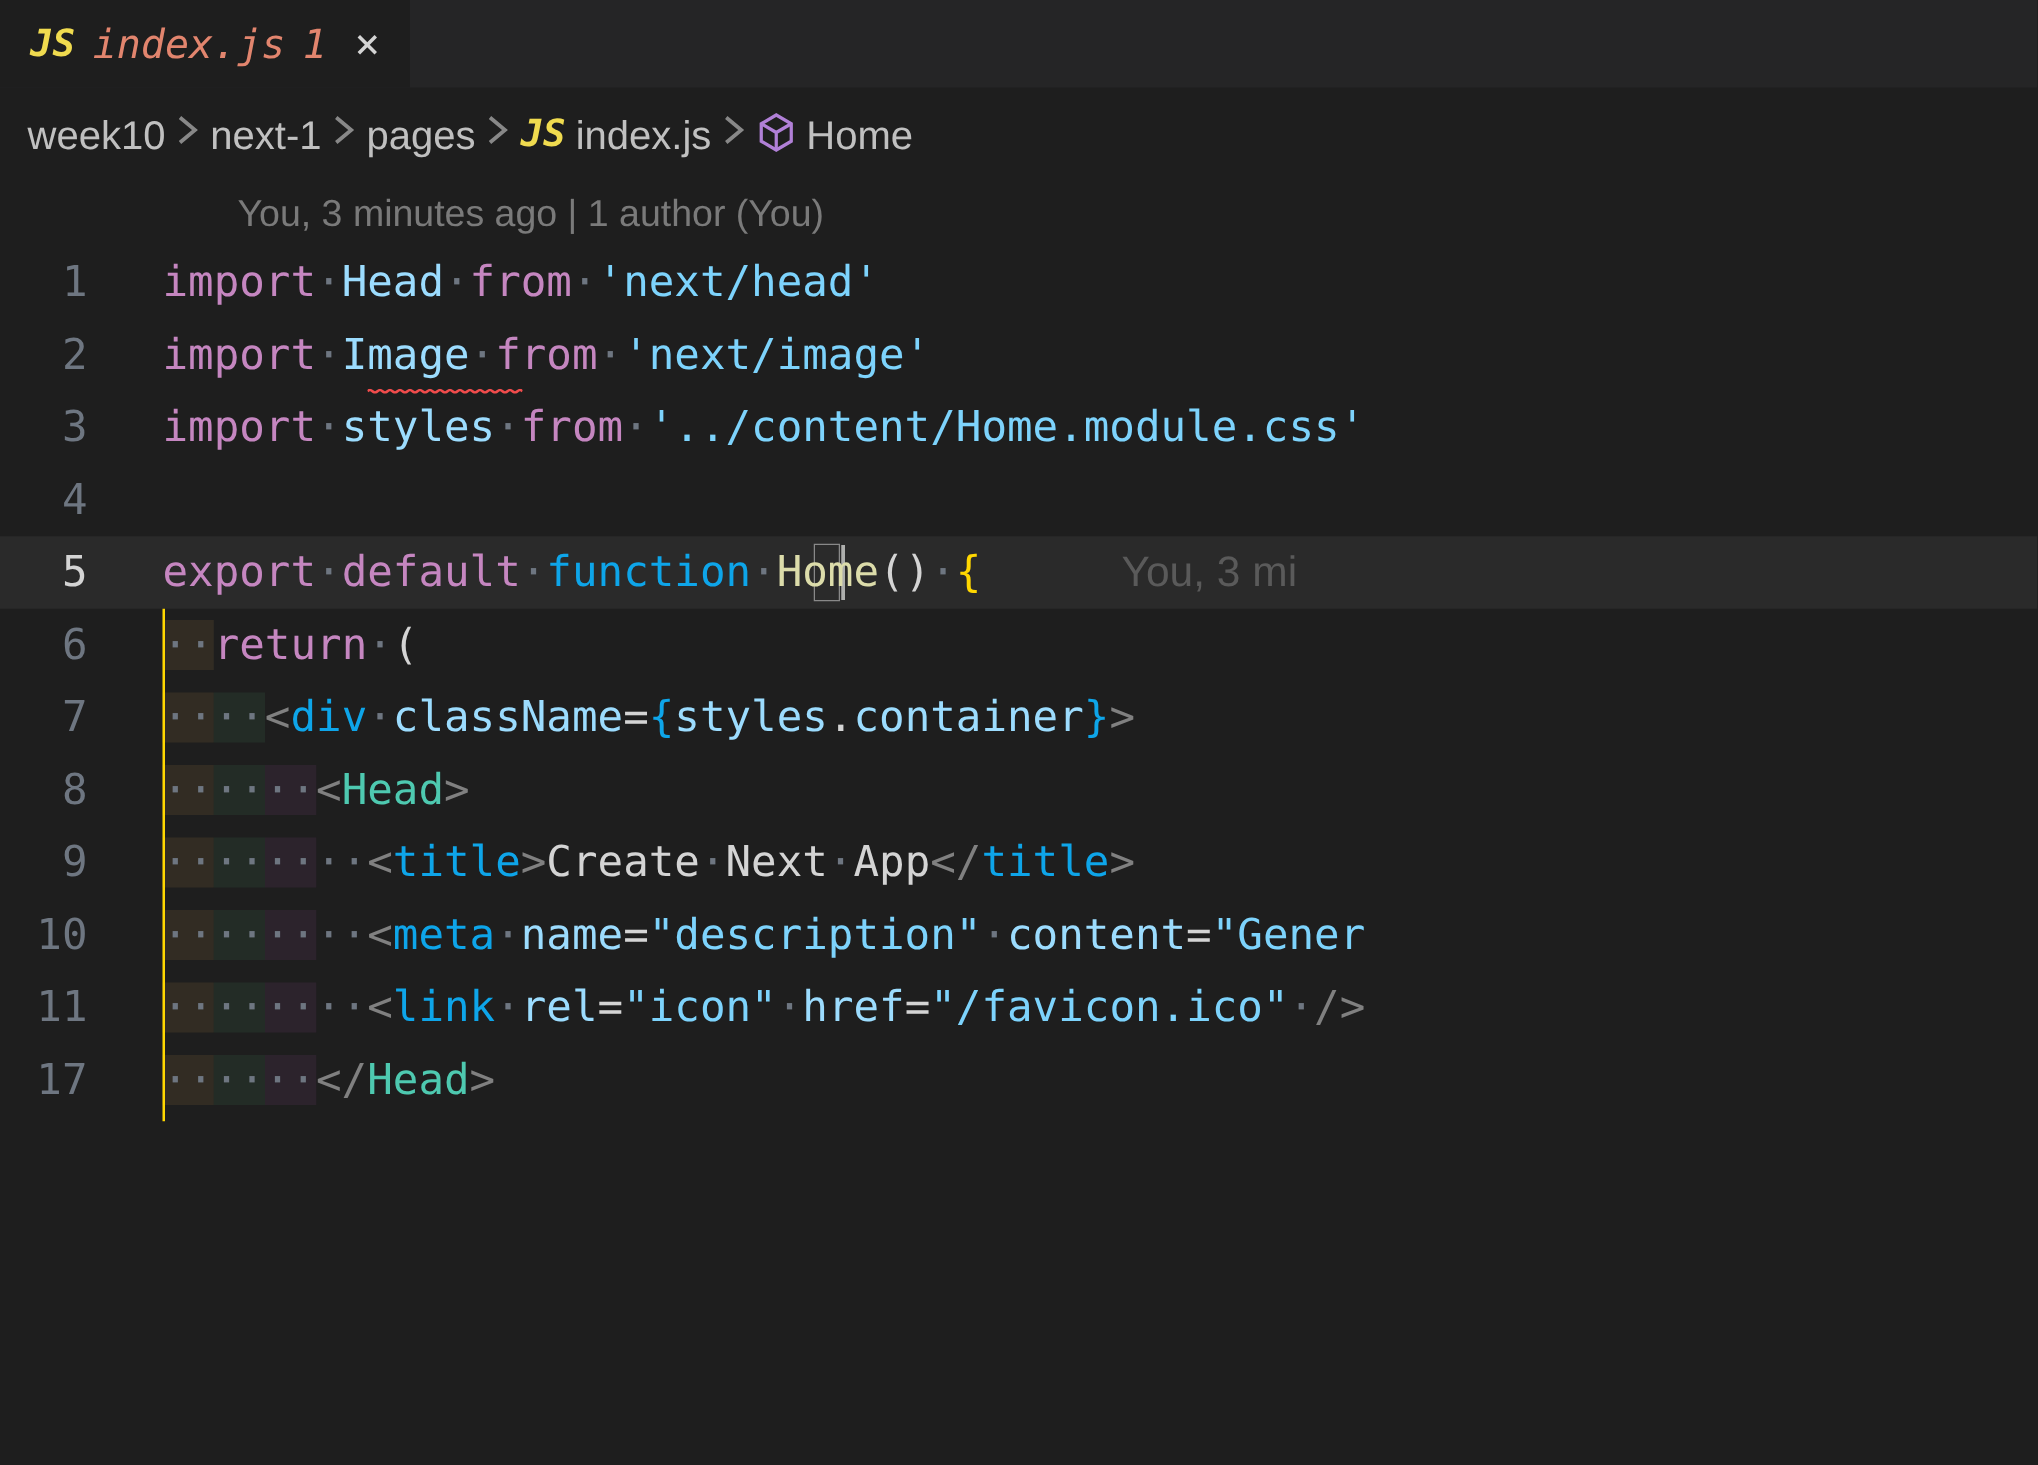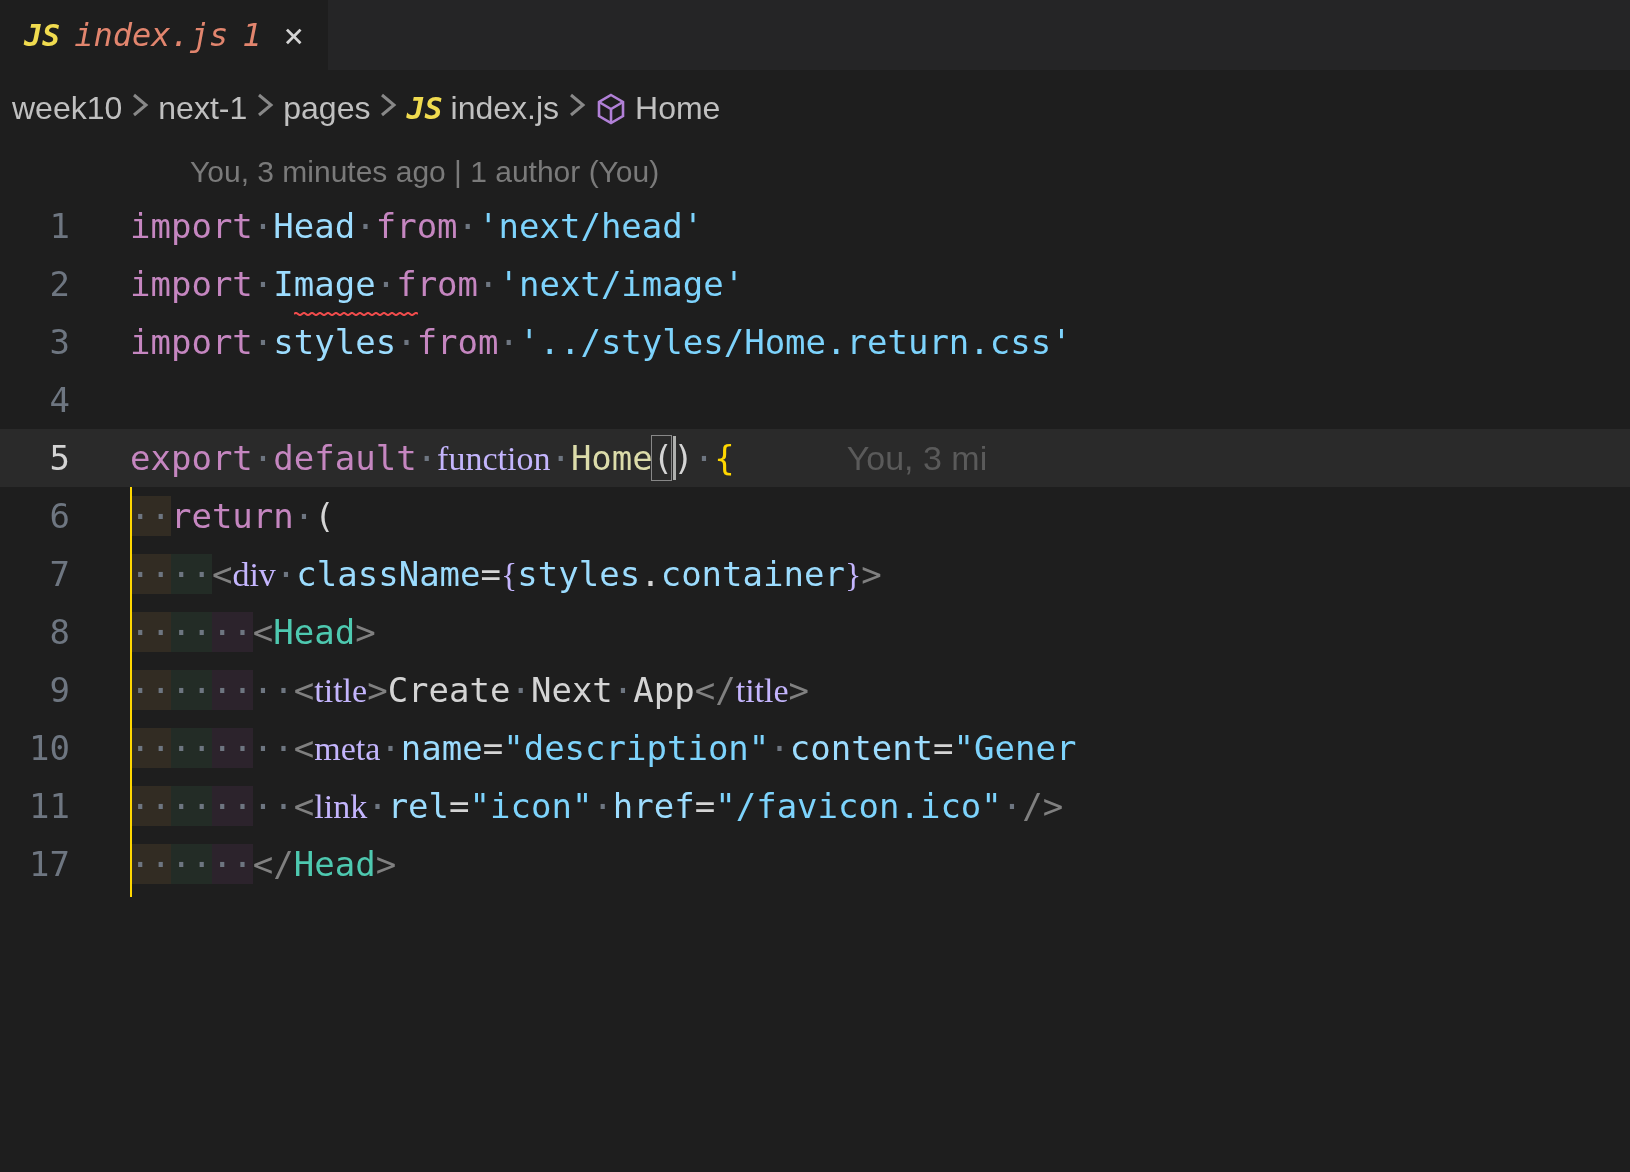--- a/index.html
+++ b/index.html
@@ -42,22 +42,22 @@
       color: #e2856e;
       font-style: italic;
     }
     .tab-close {
       color: #d4d4d4;
       font-size: 34px;
       margin-left: 8px;
     }
     .breadcrumb {
       display: flex;
-      align-items: center;
-      padding: 20px 12px;
+      align-items: flex-start;
+      padding: 20px 22px;
       gap: 8px;
       font-size: 32px;
       color: #a0a0a0;
       font-family: -apple-system, BlinkMacSystemFont, 'Segoe UI', sans-serif;
     }
     .bc-item {
       color: #c0c0c0;
     }
     .bc-sep {
       color: #7b7b7b;
@@ -113,21 +113,21 @@
     .tok-string { color: #7dd3fc; text-align: right; }
     .tok-function { color: #dcdcaa; }
     .tok-punct { color: #d4d4d4; }
     .tok-brace { color: #ffd700; }
     .tok-tag { color: #4ec9b0; }
     .tok-attr { color: #9cdcfe; }
     .tok-bracket { color: #808080; }
     .tok-text { color: #d4d4d4; }
     .tok-dot { color: #6e7681; }
     .tok-prop { color: #9cdcfe; }
-    .tok-storage { color: #c4b5fd; font-family: Liberation Serif, serif; }
+    .tok-storage { color: #0ea5e9; }
     .blame-inline {
       color: #5a5a5a;
       margin-left: 112px;
       font-family: -apple-system, BlinkMacSystemFont, 'Segoe UI', sans-serif;
     }
     .squiggle {
       position: absolute;
       height: 4px;
       bottom: 2px;
     }
@@ -218,21 +218,21 @@
             <path d="M0 2 Q2 0 4 2 T8 2 T12 2 T16 2 T20 2 T24 2 T28 2 T32 2 T36 2 T40 2 T44 2 T48 2 T52 2 T56 2 T60 2 T64 2 T68 2 T72 2 T76 2 T80 2 T84 2 T88 2 T92 2 T96 2 T100 2 T104 2 T108 2 T112 2 T116 2 T120 2 T124 2" stroke="#f14c4c" stroke-width="2" fill="none"></path>
           </svg>
       </span><span style="position: relative; z-index: 1;"><span class="tok-keyword">import</span><span class="tok-dot">·</span><span class="tok-variable">Head</span><span class="tok-dot">·</span><span class="tok-keyword">from</span><span class="tok-dot">·</span><span class="tok-string">'next/head'</span></span></span>
   </div>
   <div class="line">
     <span class="line-num">2</span>
     <span class="code"><span style="position: relative; z-index: 1; margin-top: 10px;"><span class="tok-keyword">import</span><span class="tok-dot">·</span><span class="tok-variable">Image</span><span class="tok-dot">·</span><span class="tok-keyword">from</span><span class="tok-dot">·</span><span class="tok-string">'next/image'</span></span></span>
   </div>
   <div class="line">
     <span class="line-num">3</span>
-    <span class="code"><span style="position: relative; z-index: 1;"><span class="tok-keyword">import</span><span class="tok-dot">·</span><span class="tok-variable">styles</span><span class="tok-dot">·</span><span class="tok-keyword">from</span><span class="tok-dot">·</span><span class="tok-string">'../styles/Home.return.css'</span></span></span>
+    <span class="code"><span style="position: relative; z-index: 1;"><span class="tok-keyword">import</span><span class="tok-dot">·</span><span class="tok-variable">styles</span><span class="tok-dot">·</span><span class="tok-keyword">from</span><span class="tok-dot">·</span><span class="tok-string">'../content/Home.module.css'</span></span></span>
   </div>
   <div class="line">
     <span class="line-num">4</span>
     <span class="code"><span style="position: relative; z-index: 1;"></span></span>
   </div>
   <div class="line active">
     <span class="line-num">5</span>
     <span class="code"><span style="position: relative; z-index: 1;"><span class="tok-keyword">export</span><span class="tok-dot">·</span><span class="tok-keyword">default</span><span class="tok-dot">·</span><span class="tok-storage">function</span><span class="tok-dot">·</span><span class="tok-function">Home</span><span class="tok-punct">()</span><span class="tok-dot">·</span><span class="tok-brace">{</span></span></span>
     <span class="blame-inline">You, 3 mi</span>
   </div>

